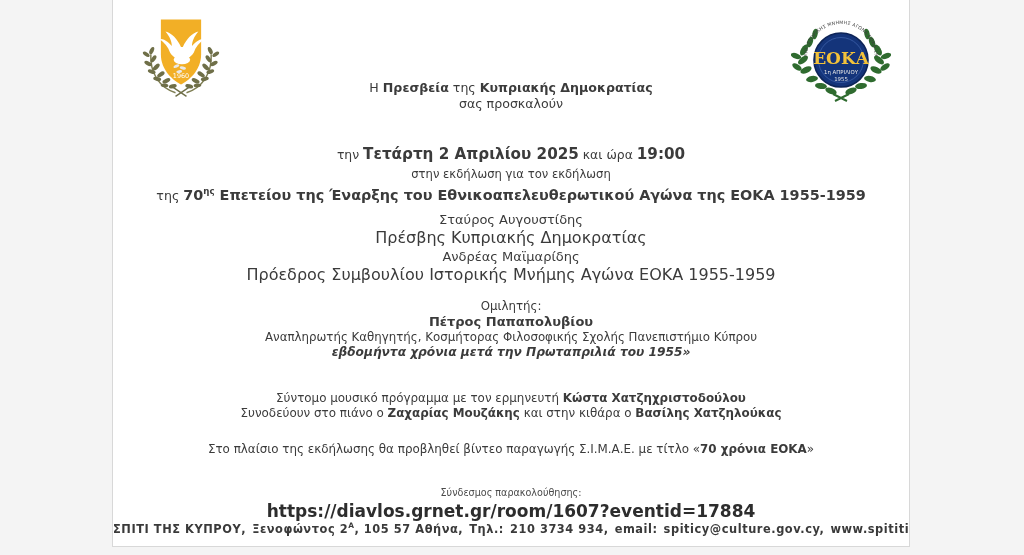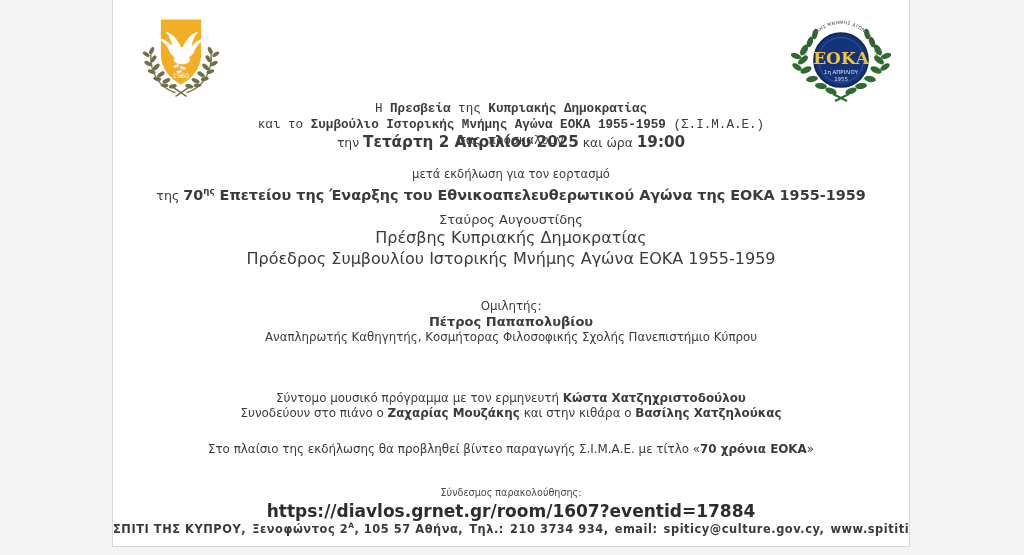--- a/index.html
+++ b/index.html
@@ -72,23 +72,23 @@
 
   sup.ord {
     font-size: 0.6em;
     vertical-align: super;
     font-weight: bold;
   }
 
   
   .block { position: absolute; width: 100%; }
 
-  .blk-host      { top: 102px;  font-size: 12.6px; font-family: Liberation Mono, monospace; }
+  .blk-host      { top: 80px;  font-size: 12.6px; }
   .blk-host .l2  { font-size: 12.6px; }
-  .blk-date      { top: 133px; font-size: 15.2px; }
+  .blk-date      { top: 145px; font-size: 15.2px; }
   .blk-sub       { top: 167px; font-size: 11.6px; }
   .blk-title     { top: 186px; font-size: 14.4px; }
   .blk-greet     { top: 212px; font-size: 11.8px; }
   .blk-speaker   { top: 299px; font-size: 11.8px; }
   .blk-music     { top: 391px; font-size: 11.9px; }
   .blk-video     { top: 442px; font-size: 11.9px; }
   .blk-link      { top: 487px; }
   .blk-footer    { top: 521px; }
 
   .blk-greet .name     { font-weight: normal; font-size: 13px; }
@@ -213,46 +213,47 @@
         <text font-family="'DejaVu Sans', sans-serif" font-size="4.6" fill="#3f3f3f" letter-spacing="0.25">
           <textPath href="#ringArc" startOffset="50%" text-anchor="middle">ΣΥΜΒΟΥΛΙΟ ΙΣΤΟΡΙΚΗΣ ΜΝΗΜΗΣ ΑΓΩΝΑ ΕΟΚΑ 1955-1959</textPath>
         </text>
       </svg>
     </div>
 
     <div class="doc-body">
 
       <div class="block blk-host">
         <div class="ln"><span>Η </span><span class="b">Πρεσβεία</span><span> της </span><span class="b">Κυπριακής Δημοκρατίας</span></div>
-        <div class="ln l2"><span>και το </span><span class="b">Συμβούλιο Ιστορικής Μνήμης Αγώνα ΕΟΚΑ 1955-1959</span><span> (Σ.Ι.Μ.Α.Ε.)</span></div>
         <div class="ln">σας προσκαλούν</div>
       </div>
 
       <div class="block blk-date">
         <div class="ln"><span style="font-size:12.4px">την </span><span class="b">Τετάρτη 2 Απριλίου 2025</span><span style="font-size:12.4px"> και ώρα </span><span class="b">19:00</span></div>
       </div>
 
       <div class="block blk-sub">
-        <div class="ln">μετά εκδήλωση για τον εορτασμό</div>
+        <div class="ln">στην εκδήλωση για τον εκδήλωση</div>
       </div>
 
       <div class="block blk-title">
         <div class="ln"><span style="font-weight:normal;font-size:12.6px">της </span><span class="b">70</span><sup class="ord">ης</sup><span class="b"> Επετείου της Έναρξης του Εθνικοαπελευθερωτικού Αγώνα της ΕΟΚΑ  1955-1959</span></div>
       </div>
 
       <div class="block blk-greet">
         <div class="ln name">Σταύρος Αυγουστίδης</div>
         <div class="ln role">Πρέσβης Κυπριακής Δημοκρατίας</div>
+        <div class="ln name">Ανδρέας Μαϊμαρίδης</div>
         <div class="ln role">Πρόεδρος Συμβουλίου Ιστορικής Μνήμης Αγώνα ΕΟΚΑ  1955-1959</div>
       </div>
 
       <div class="block blk-speaker">
         <div class="ln label">Ομιλητής:</div>
         <div class="ln name">Πέτρος Παπαπολυβίου</div>
         <div class="ln role">Αναπληρωτής Καθηγητής, Κοσμήτορας Φιλοσοφικής Σχολής  Πανεπιστήμιο Κύπρου</div>
+        <div class="ln quote">εβδομήντα χρόνια μετά την Πρωταπριλιά του 1955»</div>
       </div>
 
       <div class="block blk-music">
         <div class="ln"><span>Σύντομο μουσικό πρόγραμμα με τον ερμηνευτή </span><span class="b">Κώστα Χατζηχριστοδούλου</span></div>
         <div class="ln"><span>Συνοδεύουν στο πιάνο ο </span><span class="b">Ζαχαρίας Μουζάκης</span><span> και στην κιθάρα ο </span><span class="b">Βασίλης Χατζηλούκας</span></div>
       </div>
 
       <div class="block blk-video">
         <div class="ln"><span>Στο πλαίσιο της εκδήλωσης θα προβληθεί βίντεο παραγωγής Σ.Ι.Μ.Α.Ε. με τίτλο «</span><span class="b">70 χρόνια ΕΟΚΑ</span><span>»</span></div>
       </div>

